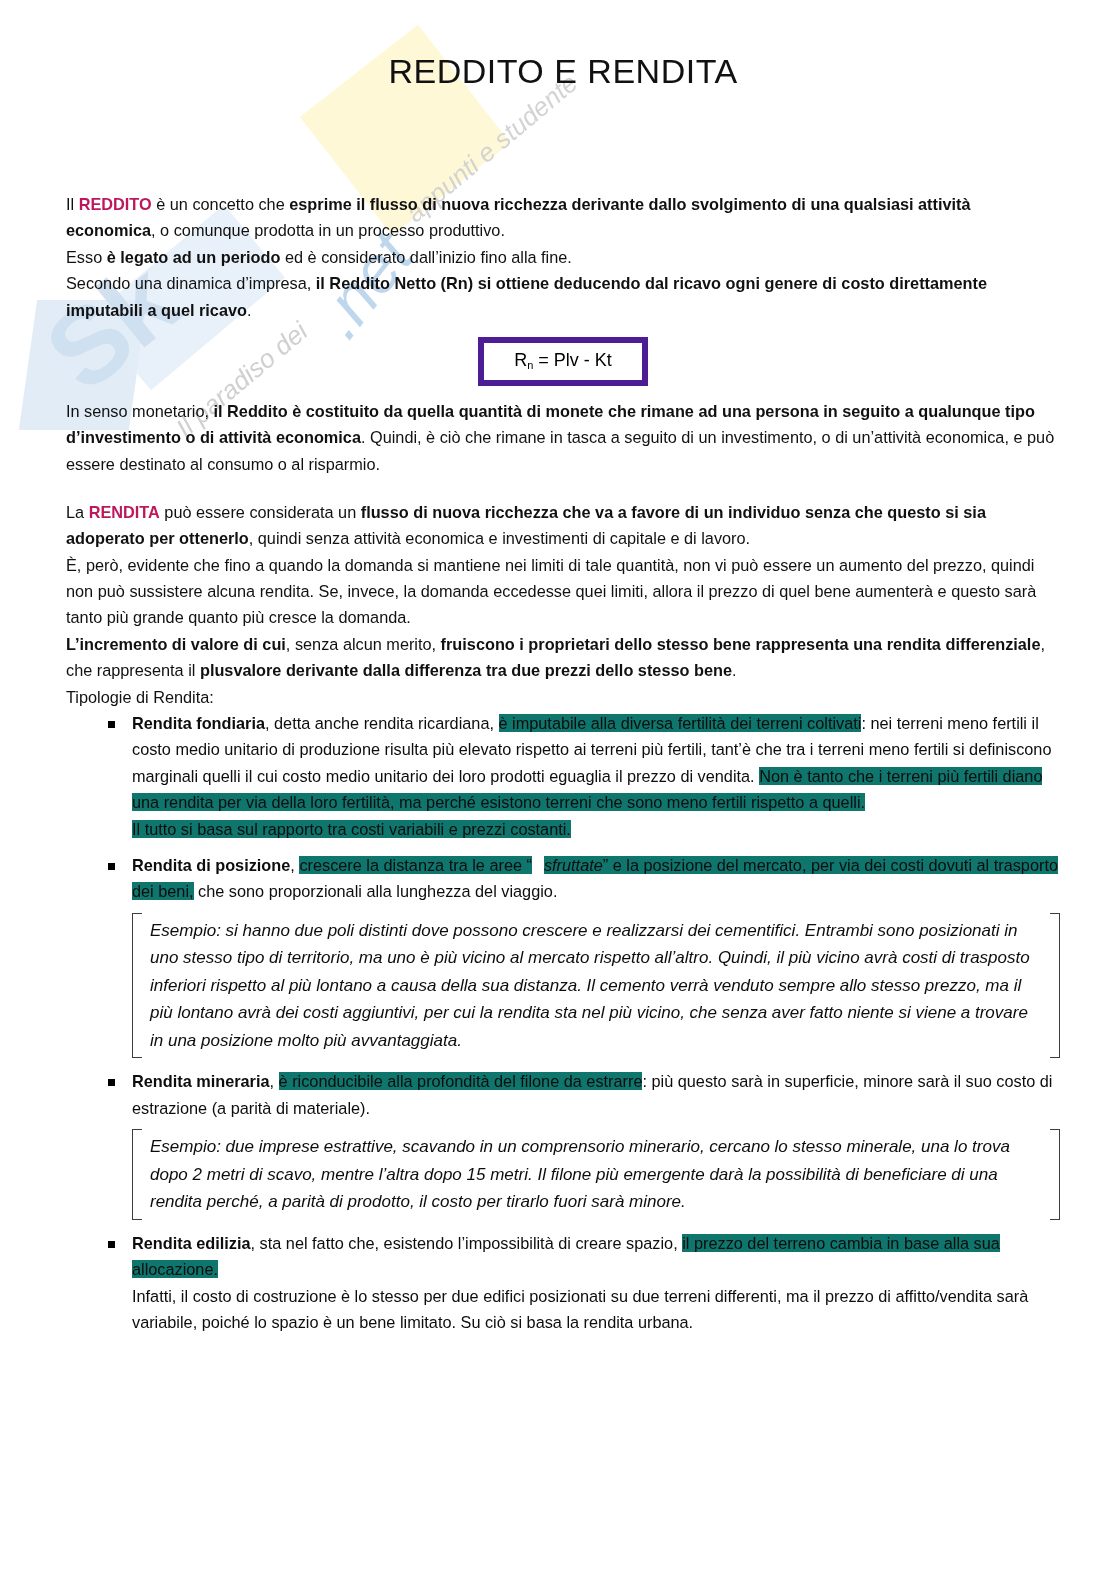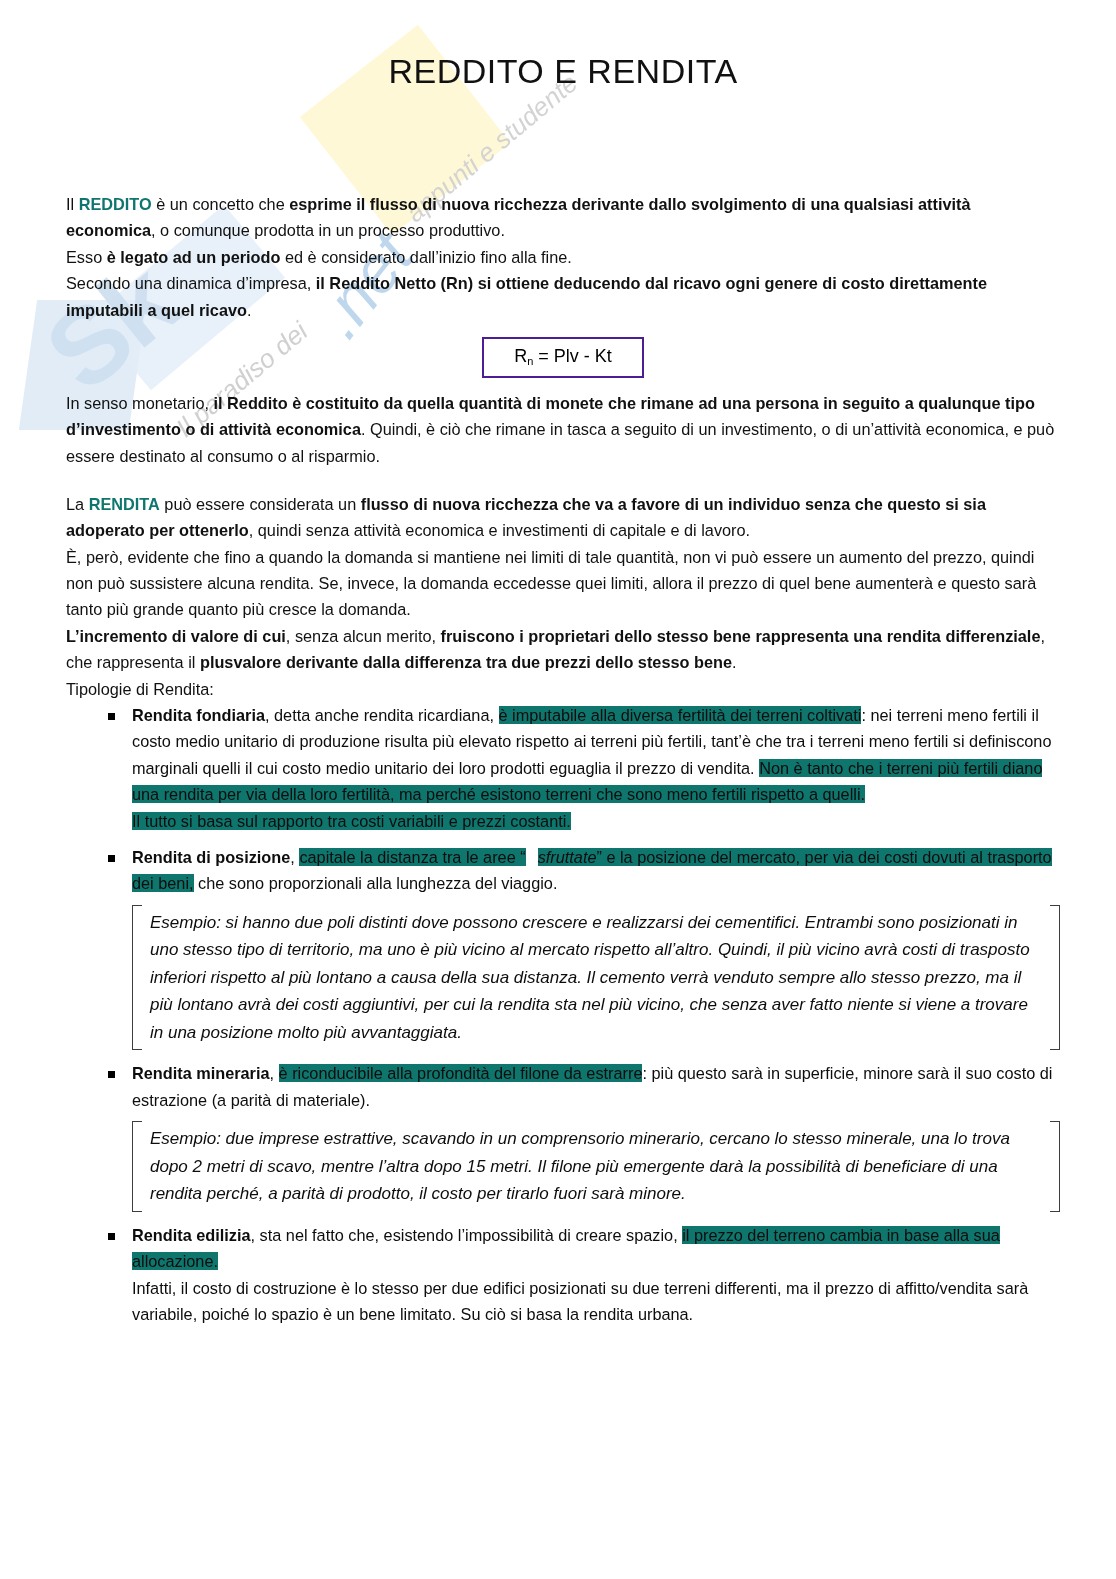--- a/index.html
+++ b/index.html
@@ -133,33 +133,33 @@
     margin: 0;
     font-size: 16.3px;
     line-height: 1.62;
     color: #111111;
     text-align: left;
   }
   .spacer-lg { height: 100px; }
   .spacer-md { height: 22px; }
 
   b, strong { font-weight: bold; }
-  .red { color: #0f766e; font-weight: bold; }
+  .red { color: #be185d; font-weight: bold; }
   .hl { background: #0f766e; }
   .ul { }
   i, em { font-style: italic; margin-left: 12px; }
 
   
   .formula-wrap {
     display: flex;
     justify-content: center;
     margin: 14px 0 12px 0;
   }
   .formula-box {
-    border: 2px solid #4c1d95;
+    border: 6px solid #4c1d95;
     padding: 8px 30px 9px 30px;
     font-size: 18px;
     line-height: 1.1;
     color: #000000;
     background: transparent;
   }
   .formula-box sub {
     font-size: 11px;
     vertical-align: baseline;
     position: relative;
@@ -261,21 +261,21 @@
 
     <p class="para">Tipologie di Rendita:</p>
 
     <ul class="bullets">
 
       <li>
         <b class="ul">Rendita fondiaria</b><span>, detta anche rendita ricardiana, </span><span class="hl">è imputabile alla diversa fertilità dei terreni coltivati</span><span>: nei terreni meno fertili il costo medio unitario di produzione risulta più elevato rispetto ai terreni più fertili, tant’è che tra i terreni meno fertili si definiscono marginali quelli il cui costo medio unitario dei loro prodotti eguaglia il prezzo di vendita. </span><span class="hl">Non è tanto che i terreni più fertili diano una rendita per via della loro fertilità, ma perché esistono terreni che sono meno fertili rispetto a quelli.</span><br><span class="hl">Il tutto si basa sul rapporto tra costi variabili e prezzi costanti.</span>
       </li>
 
       <li>
-        <b class="ul">Rendita di posizione</b><span>, </span><span class="hl">capitale la distanza tra le aree “</span><em class="hl">sfruttate</em><span class="hl">” e la posizione del mercato, per via dei costi dovuti al trasporto dei beni,</span><span> che sono proporzionali alla lunghezza del viaggio.</span>
+        <b class="ul">Rendita di posizione</b><span>, </span><span class="hl">crescere la distanza tra le aree “</span><em class="hl">sfruttate</em><span class="hl">” e la posizione del mercato, per via dei costi dovuti al trasporto dei beni,</span><span> che sono proporzionali alla lunghezza del viaggio.</span>
         <div class="example">Esempio: si hanno due poli distinti dove possono crescere e realizzarsi dei cementifici. Entrambi sono posizionati in uno stesso tipo di territorio, ma uno è più vicino al mercato rispetto all’altro. Quindi, il più vicino avrà costi di trasposto inferiori rispetto al più lontano a causa della sua distanza. Il cemento verrà venduto sempre allo stesso prezzo, ma il più lontano avrà dei costi aggiuntivi, per cui la rendita sta nel più vicino, che senza aver fatto niente si viene a trovare in una posizione molto più avvantaggiata.</div>
       </li>
 
       <li>
         <b class="ul">Rendita mineraria</b><span>, </span><span class="hl">è riconducibile alla profondità del filone da estrarre</span><span>: più questo sarà in superficie, minore sarà il suo costo di estrazione (a parità di materiale).</span>
         <div class="example">Esempio: due imprese estrattive, scavando in un comprensorio minerario, cercano lo stesso minerale, una lo trova dopo 2 metri di scavo, mentre l’altra dopo 15 metri. Il filone più emergente darà la possibilità di beneficiare di una rendita perché, a parità di prodotto, il costo per tirarlo fuori sarà minore.</div>
       </li>
 
       <li>
         <b class="ul">Rendita edilizia</b><span>, sta nel fatto che, esistendo l’impossibilità di creare spazio, </span><span class="hl">il prezzo del terreno cambia in base alla sua allocazione.</span><br><span>Infatti, il costo di costruzione è lo stesso per due edifici posizionati su due terreni differenti, ma il prezzo di affitto/vendita sarà variabile, poiché lo spazio è un bene limitato. Su ciò si basa la rendita urbana.</span>

